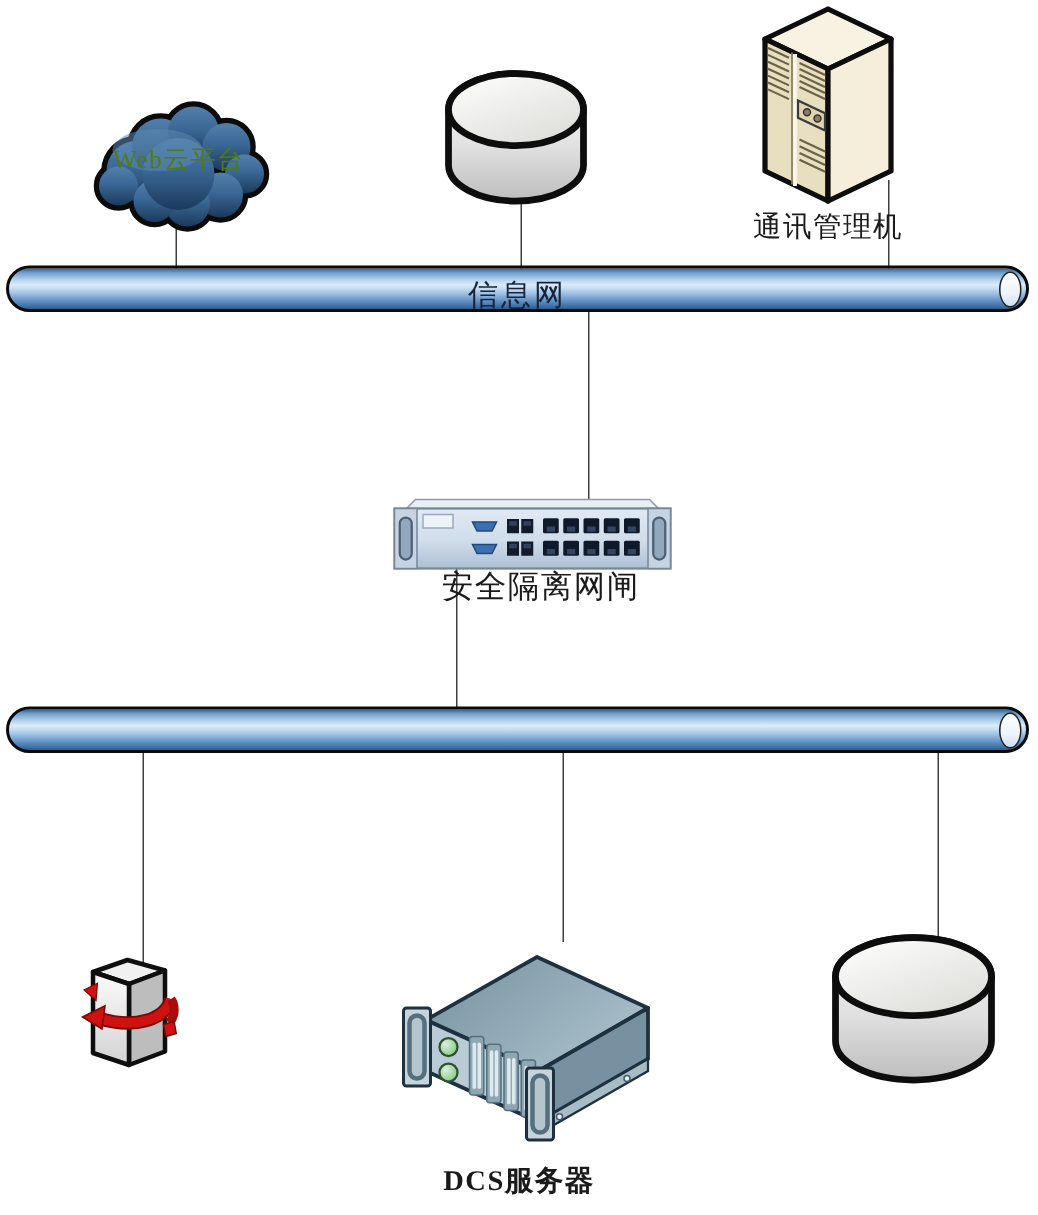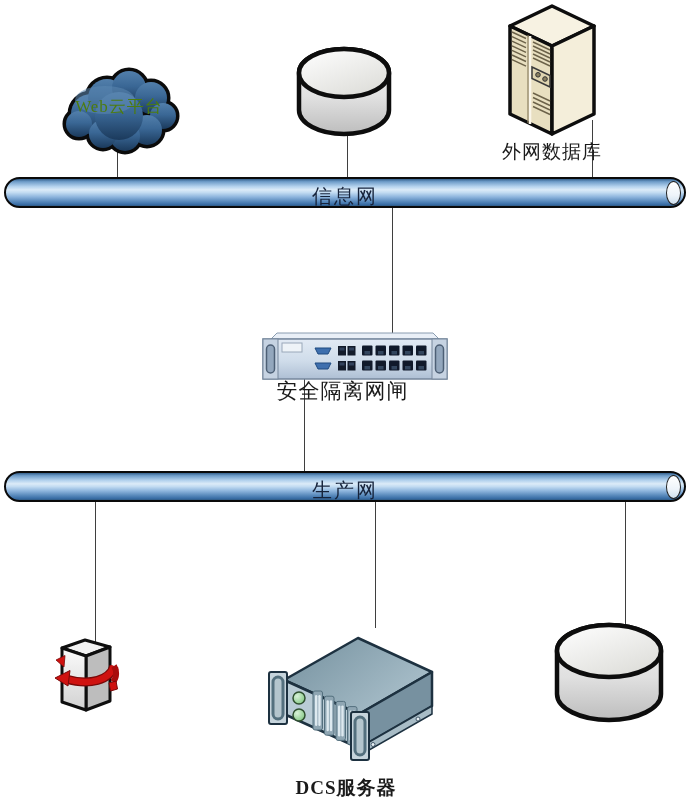--- a/index.html
+++ b/index.html
@@ -126,21 +126,21 @@
     <polygon points="32,64 50,72.5 50,84 32,75.5" fill="#e0d5b0" stroke="#3a3a3a" stroke-width="1.5"></polygon>
     <circle cx="38" cy="71.8" r="2.3" fill="#8a8060" stroke="#333" stroke-width="1"></circle>
     <circle cx="45" cy="76" r="2.3" fill="#8a8060" stroke="#333" stroke-width="1"></circle>
     <g stroke="#6b6148" stroke-width="1.4">
       <path d="M33,90 L50,98"></path>
         <path d="M33,94.5 L50,102.5"></path>
         <path d="M33,99 L50,107"></path>
         <path d="M33,103.5 L50,111.5"></path>
     </g>
   </svg>
-  <div class="label" style="left:492px;top:142px;width:120px;">外网数据库</div>
+  <div class="label" style="left:492px;top:142px;width:120px;">通讯管理机</div>
 
   <div class="net-bus" style="top:177px;">
     <div class="bus-cap"></div>
     <div class="bus-label">信息网</div>
   </div>
 
   <svg class="node" style="left:261px;top:331px;" width="188" height="50" viewBox="0 0 188 50">
     <defs>
       <linearGradient id="gwG" x1="0" y1="0" x2="0" y2="1">
         <stop offset="0%" stop-color="#e2eaf4"></stop>
@@ -184,25 +184,24 @@
       <rect x="130.5" y="20" width="5.5" height="3.5" fill="#33465e"></rect>
         <rect x="144" y="20" width="5.5" height="3.5" fill="#33465e"></rect>
       <rect x="157.5" y="20" width="5.5" height="3.5" fill="#33465e"></rect>
       <rect x="103.5" y="35" width="5.5" height="3.5" fill="#33465e"></rect>
         <rect x="117" y="35" width="5.5" height="3.5" fill="#33465e"></rect>
       <rect x="130.5" y="35" width="5.5" height="3.5" fill="#33465e"></rect>
         <rect x="144" y="35" width="5.5" height="3.5" fill="#33465e"></rect>
       <rect x="157.5" y="35" width="5.5" height="3.5" fill="#33465e"></rect>
     </g>
   </svg>
-  <div class="label" style="left:270px;top:380px;width:145px;font-size:21px;">安全隔离网闸</div>
+  <div class="label" style="left:288px;top:380px;width:145px;font-size:21px;">安全隔离网闸</div>
 
   <div class="net-bus" style="top:471px;">
     <div class="bus-cap"></div>
-    <div class="bus-label">生产网</div>
   </div>
 
   <svg class="node" style="left:52px;top:636px;" width="72" height="80" viewBox="0 0 72 80">
     <defs>
       <linearGradient id="cmF" x1="0" y1="0" x2="0" y2="1">
         <stop offset="0%" stop-color="#fbfbfb"></stop>
           <stop offset="100%" stop-color="#d2d2d2"></stop>
       </linearGradient>
     </defs>
     <g stroke="#0e0e0e" stroke-width="3" stroke-linejoin="round">

